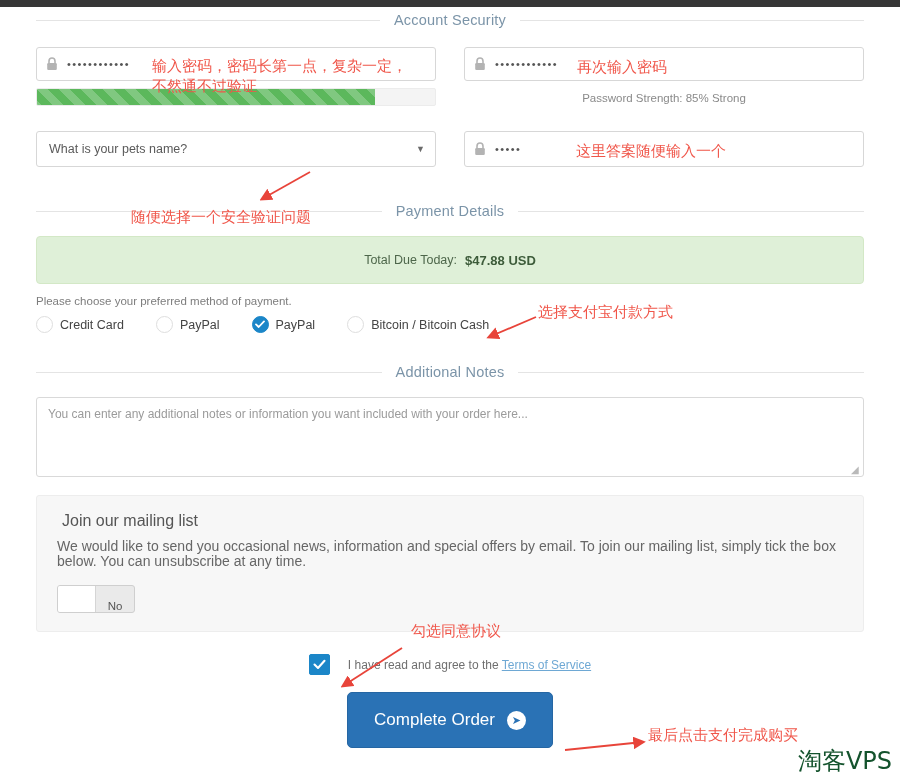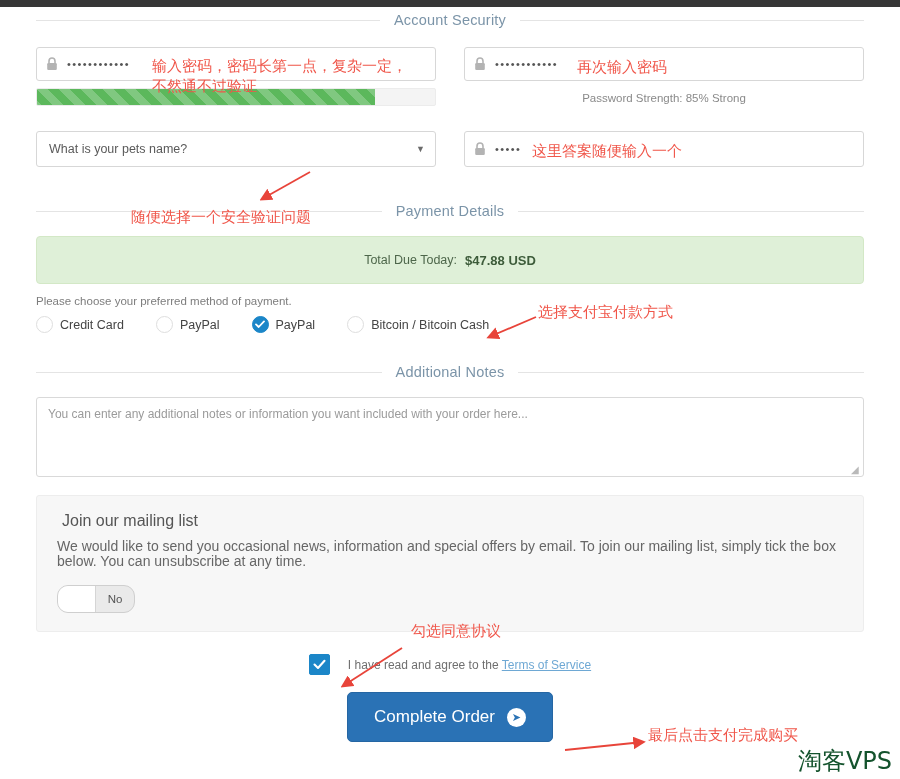--- a/index.html
+++ b/index.html
@@ -163,23 +163,23 @@
     box-sizing: border-box;
     height: 137px;
   }
   .mail-title { font-size: 16px; color: #555; font-weight: normal; margin: 0 5px 9px; }
   .mail-desc { font-size: 14px; color: #666; line-height: 15px; margin: 0; }
 
   .toggle {
     margin-top: 16px;
     width: 78px; height: 28px;
     border: 1px solid #cfcfcf;
-    border-radius: 11px;
+    border-radius: 3px;
     background: #eaeaea;
-    display: flex; align-items: center;
+    display: flex; align-items: flex-end;
     box-sizing: border-box;
     overflow: hidden;
   }
   .toggle .knob {
     width: 38px; height: 100%;
     background: #ffffff;
     border-right: 1px solid #d5d5d5;
     box-sizing: border-box;
   }
   .toggle .tog-label {
@@ -203,21 +203,21 @@
   .terms-link { color: #6ea8d4; }
 
   
   .btn-wrap { margin-top: 17px; display: flex; justify-content: center; }
   .btn-order {
     background: #2a72b5;
     color: #fff;
     border: 1px solid #2566a3;
     border-radius: 5px;
     padding: 0 26px;
-    height: 50px;
+    height: 56px;
     display: flex; align-items: center; gap: 12px;
     font-size: 17px;
     box-sizing: border-box;
     cursor: pointer;
   }
   .btn-order .arrow-circle {
     width: 19px; height: 19px; border-radius: 50%;
     background: #fff; color: #2a72b5;
     display: flex; align-items: center; justify-content: center;
     font-size: 11px; line-height: 1;
@@ -394,21 +394,21 @@
 
     <line x1="402" y1="648" x2="343" y2="686" stroke="#e8443a" stroke-width="1.8" marker-end="url(#ah)"></line>
 
     <line x1="565" y1="750" x2="643" y2="742" stroke="#e8443a" stroke-width="1.8" marker-end="url(#ah)"></line>
   </svg>
 
   <div id="annotations">
       <div class="anno" style="left: 152px; top: 56px; color: rgb(240, 86, 74);">输入密码，密码长第一点，复杂一定，
 不然通不过验证</div>
       <div class="anno" style="left: 577px; top: 57px; color: rgb(240, 86, 74);">再次输入密码</div>
-      <div class="anno" style="left: 532px; top: 141px; color: rgb(240, 86, 74);">这里答案随便输入一个</div>
+      <div class="anno" style="left: 576px; top: 141px; color: rgb(240, 86, 74);">这里答案随便输入一个</div>
       <div class="anno" style="left: 131px; top: 207px; color: rgb(240, 86, 74);">随便选择一个安全验证问题</div>
       <div class="anno" style="left: 538px; top: 302px; color: rgb(240, 86, 74);">选择支付宝付款方式</div>
       <div class="anno" style="left: 411px; top: 621px; color: rgb(240, 86, 74);">勾选同意协议</div>
       <div class="anno" style="left: 648px; top: 725px; color: rgb(240, 86, 74);">最后点击支付完成购买</div>
     </div>
 
   <div class="watermark">淘客VPS</div>
 
 </div>
 

